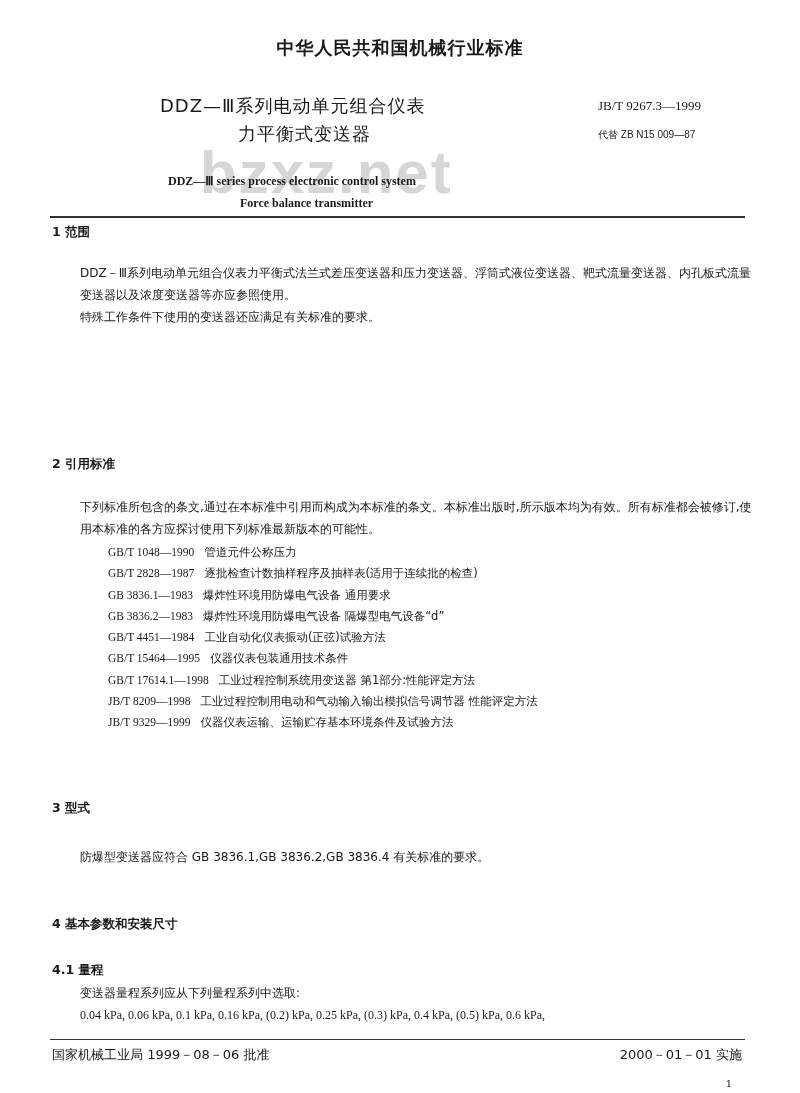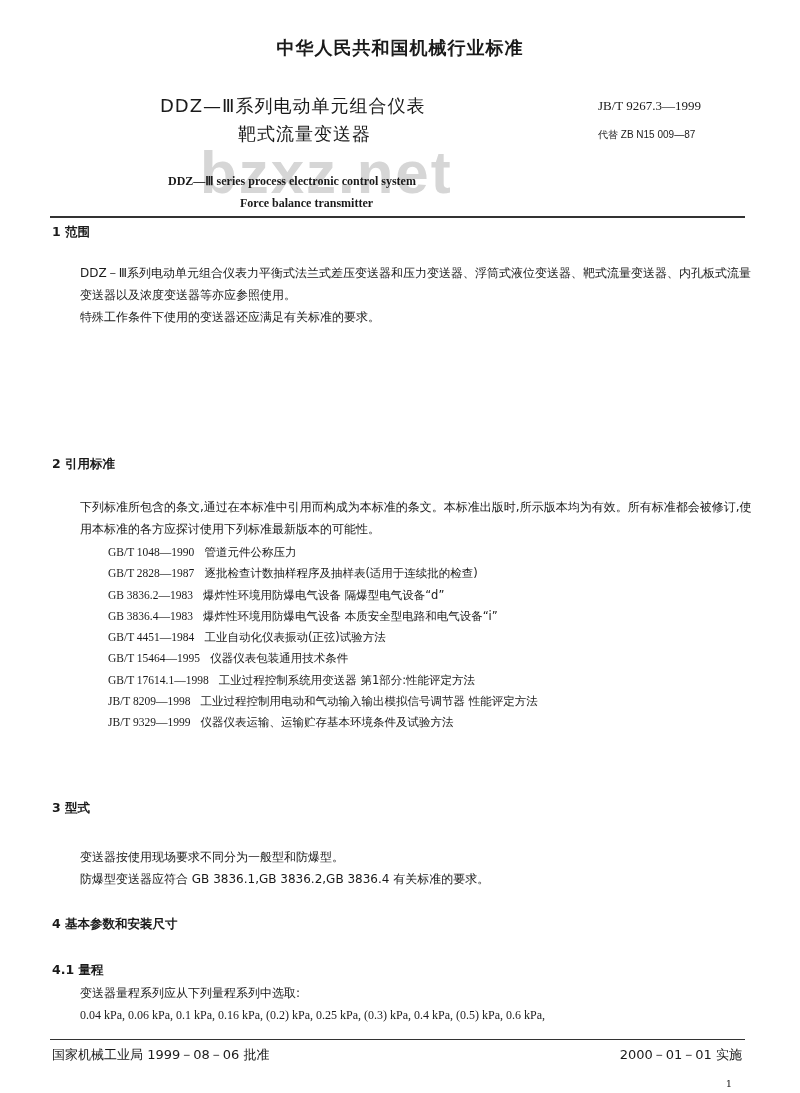--- a/index.html
+++ b/index.html
@@ -21,53 +21,52 @@
   .ref span.c{display:inline-block;margin-right:10px;font-family:"Liberation Serif",serif;margin-left:28px;}
   .footer-l{left:52px;top:1046px;font-size:13px;font-family:"DejaVu Sans",sans-serif;}
   .footer-r{right:58px;top:1046px;font-size:13px;font-family:"DejaVu Sans",sans-serif;margin-left:12px;}
   .pageno{right:68px;top:1078px;font-size:10px;}
 </style>
 </head>
 <body>
 
 <div class="abs org">中华人民共和国机械行业标准</div>
 <div class="abs title1">DDZ—Ⅲ系列电动单元组合仪表</div>
-<div class="abs title2">靶式流量变送器</div>
+<div class="abs title2">力平衡式变送器</div>
 <div class="abs code">JB/T 9267.3—1999</div>
 <div class="abs replace">代替 ZB N15 009—87</div>
 <div class="abs watermark">bzxz.net</div>
 <div class="abs en1">DDZ—Ⅲ series process electronic control system</div>
 <div class="abs en2">Force balance transmitter</div>
 <div class="abs rule" style="top:216px;"></div>
 
 <div class="abs h" style="top:224px;">1  范围</div>
 <div class="abs p" style="top:262px;">
   <div class="ind">DDZ－Ⅲ系列电动单元组合仪表力平衡式法兰式差压变送器和压力变送器、浮筒式液位变送器、靶式流量变送器、内孔板式流量变送器以及浓度变送器等亦应参照使用。</div>
   <div class="ind">特殊工作条件下使用的变送器还应满足有关标准的要求。</div>
 </div>
 
 <div class="abs h" style="top:456px;">2  引用标准</div>
 <div class="abs p" style="top:496px;">
   <div class="ind">下列标准所包含的条文,通过在本标准中引用而构成为本标准的条文。本标准出版时,所示版本均为有效。所有标准都会被修订,使用本标准的各方应探讨使用下列标准最新版本的可能性。</div>
 </div>
 <div class="abs ref" style="top:542px;">
   <div><span class="c">GB/T 1048—1990</span><span>管道元件公称压力</span></div>
   <div><span class="c">GB/T 2828—1987</span><span>逐批检查计数抽样程序及抽样表(适用于连续批的检查)</span></div>
+  <div><span class="c">GB 3836.1—1983</span><span>爆炸性环境用防爆电气设备  通用要求</span></div>
   <div><span class="c">GB 3836.2—1983</span><span>爆炸性环境用防爆电气设备  隔爆型电气设备“d”</span></div>
-  <div><span class="c">GB 3836.4—1983</span><span>爆炸性环境用防爆电气设备  本质安全型电路和电气设备“i”</span></div>
   <div><span class="c">GB/T 4451—1984</span><span>工业自动化仪表振动(正弦)试验方法</span></div>
   <div><span class="c">GB/T 15464—1995</span><span>仪器仪表包装通用技术条件</span></div>
   <div><span class="c">GB/T 17614.1—1998</span><span>工业过程控制系统用变送器  第1部分:性能评定方法</span></div>
   <div><span class="c">JB/T 8209—1998</span><span>工业过程控制用电动和气动输入输出模拟信号调节器  性能评定方法</span></div>
   <div><span class="c">JB/T 9329—1999</span><span>仪器仪表运输、运输贮存基本环境条件及试验方法</span></div>
 </div>
 
 <div class="abs h" style="top:800px;">3  型式</div>
 <div class="abs p" style="top:846px;">
-  <div class="ind">变送器按使用现场要求不同分为一般型和防爆型。</div>
   <div class="ind">防爆型变送器应符合 GB 3836.1,GB 3836.2,GB 3836.4 有关标准的要求。</div>
 </div>
 
 <div class="abs h" style="top:916px;">4  基本参数和安装尺寸</div>
 <div class="abs h" style="top:962px;">4.1  量程</div>
 <div class="abs p" style="top:982px;">
   <div class="ind">变送器量程系列应从下列量程系列中选取:</div>
   <div class="ind" style="font-family:'Liberation Serif',serif;">0.04 kPa, 0.06 kPa, 0.1 kPa, 0.16 kPa, (0.2) kPa, 0.25 kPa, (0.3) kPa, 0.4 kPa, (0.5) kPa, 0.6 kPa,</div>
 </div>
 

